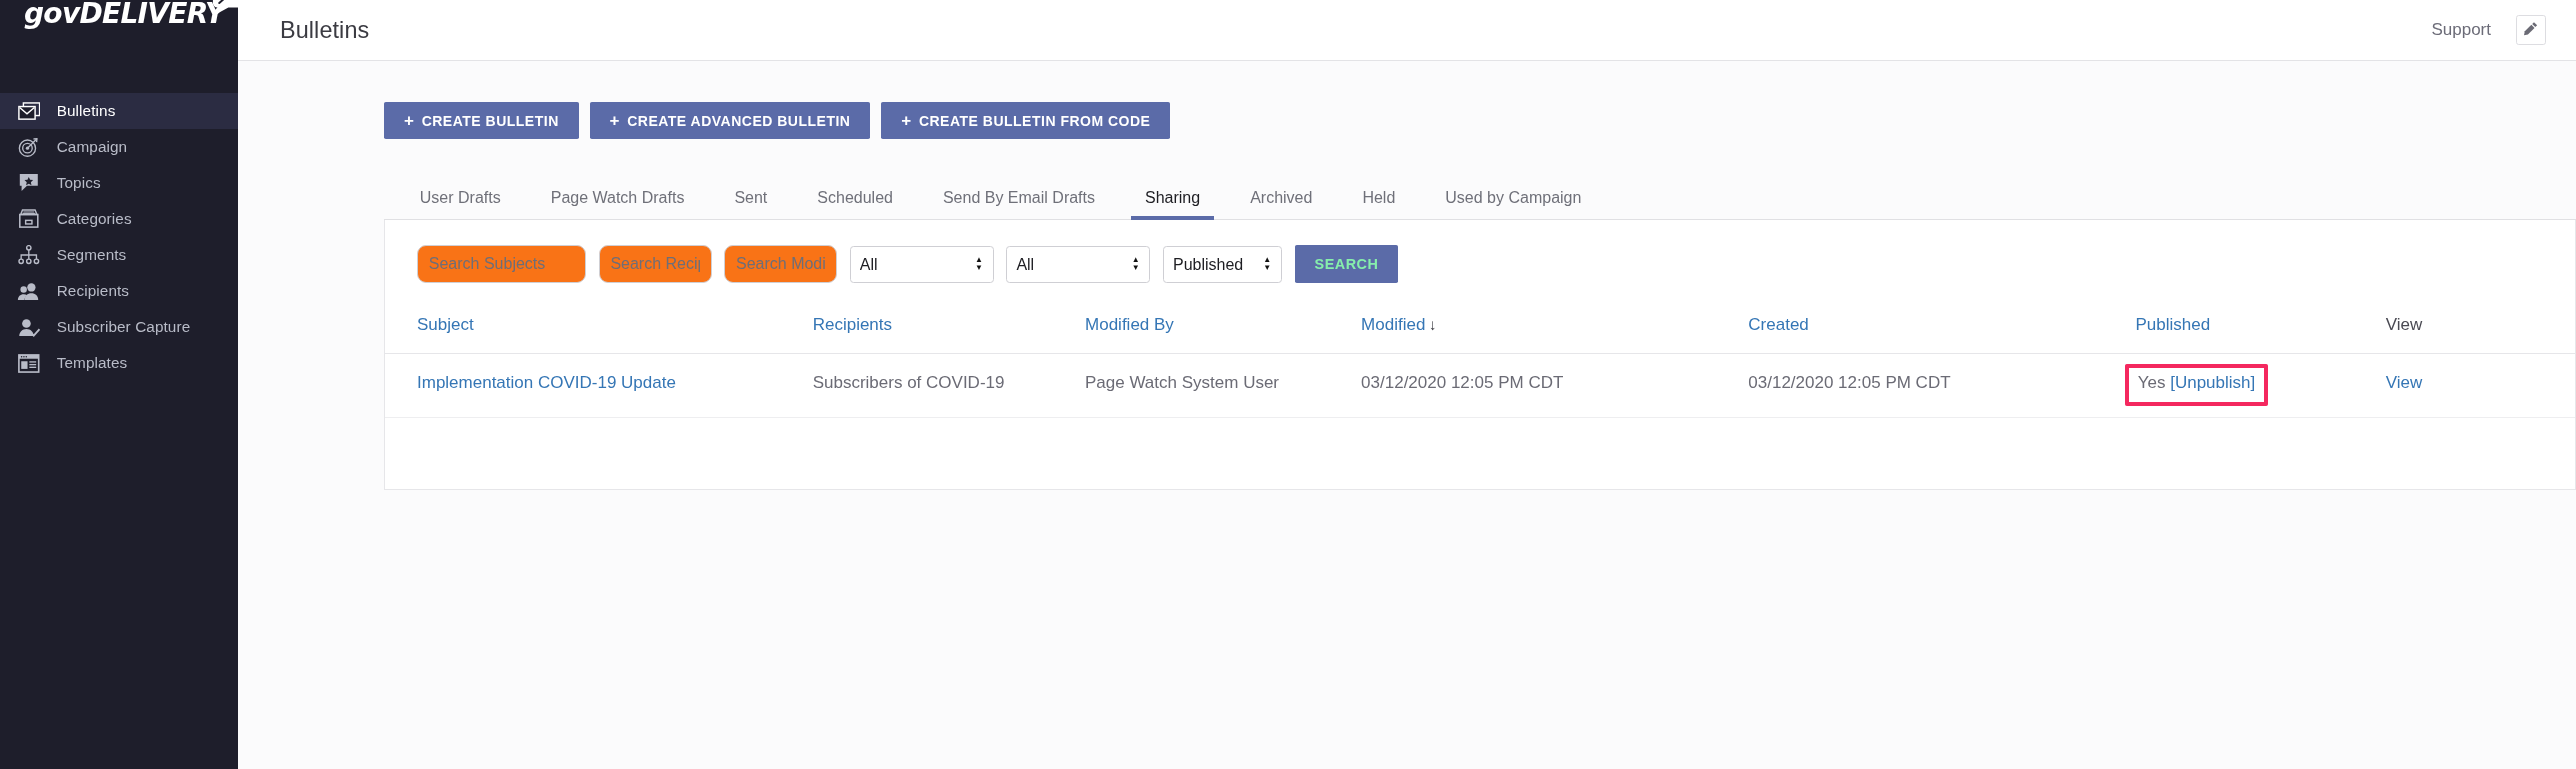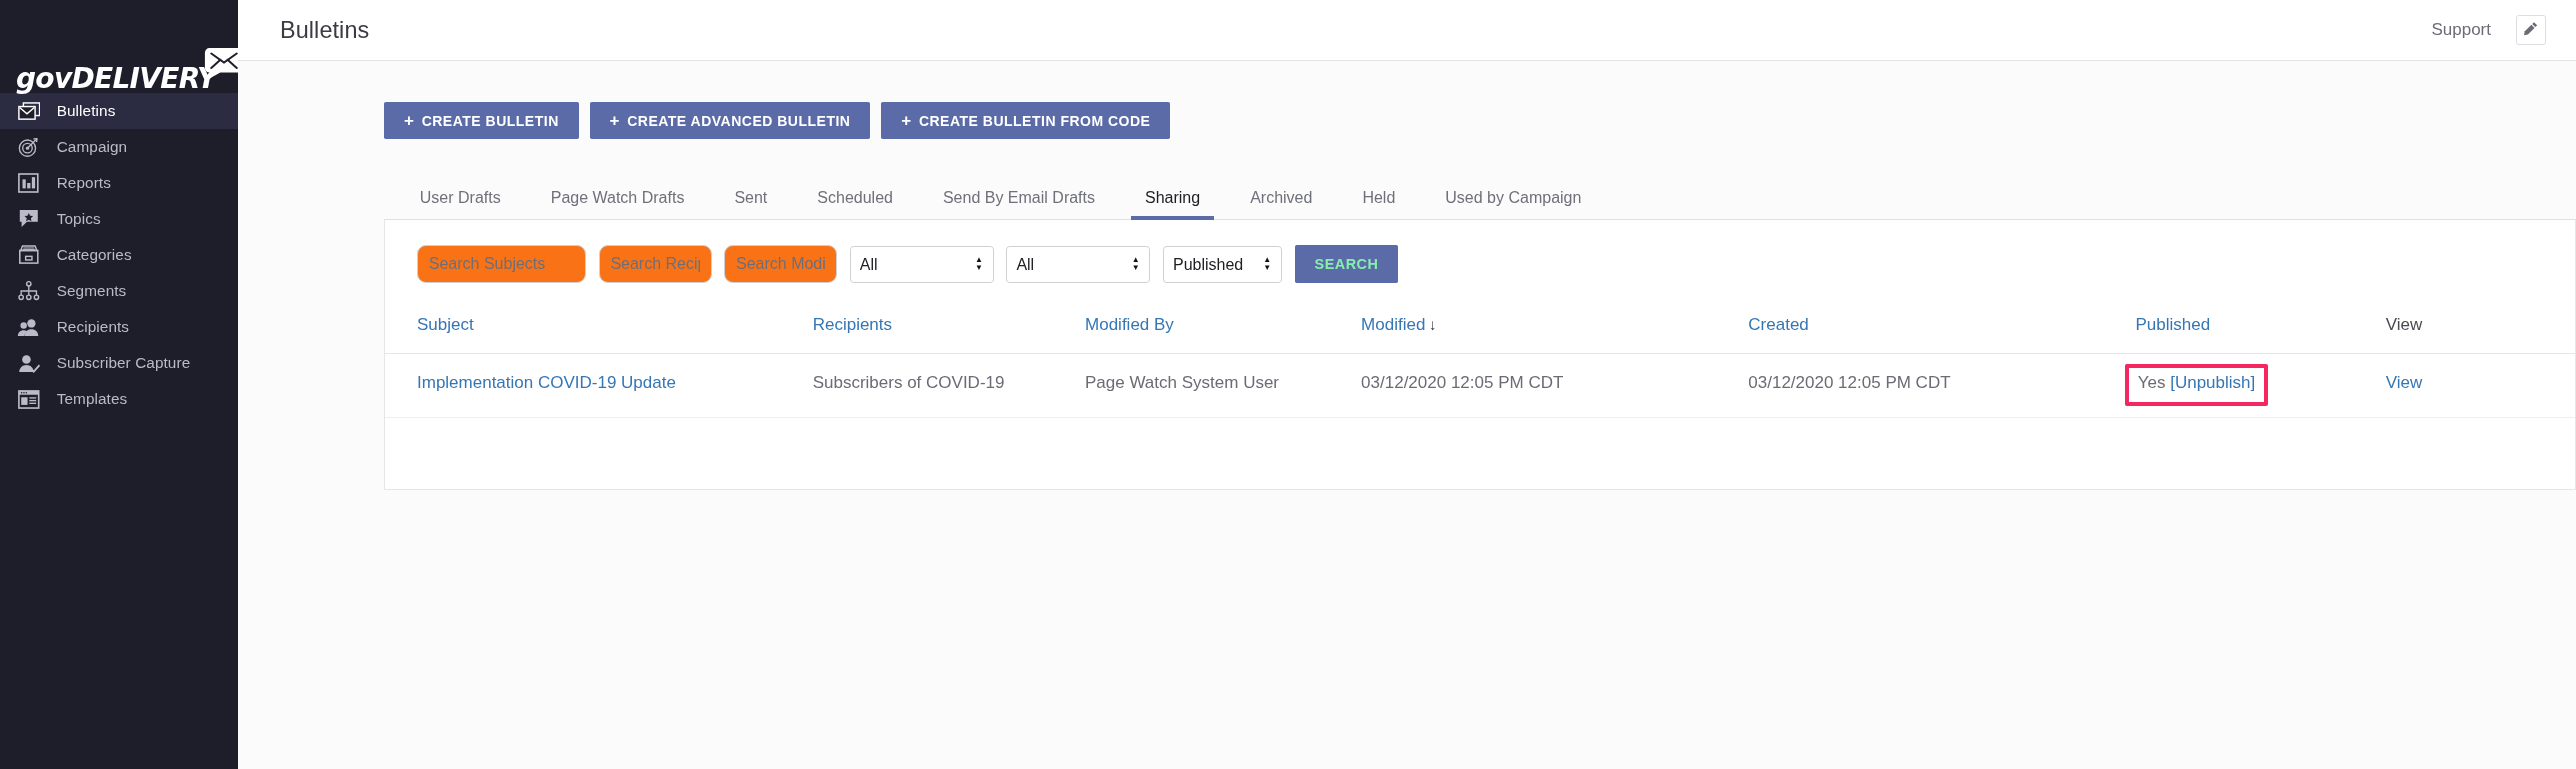--- a/index.html
+++ b/index.html
@@ -25,22 +25,22 @@
     height: 769px;
     background: #1e1e2b;
     display: flex;
     flex-direction: column;
     overflow: hidden;
   }
   .brand {
     height: 93px;
     min-height: 93px;
     display: flex;
-    align-items: flex-end;
-    padding: 0 16px;
+    align-items: flex-start;
+    padding: 0 24px;
     position: relative;
   }
   .brand-logo {
     position: relative;
     display: inline-block;
     padding-right: 27px;
   }
   .brand-word {
     font-family: "DejaVu Sans", sans-serif;
     font-weight: 700;
@@ -362,31 +362,20 @@
             <circle cx="10.5" cy="13.5" r="9" fill="none" stroke="currentColor" stroke-width="1.5"></circle>
             <circle cx="10.5" cy="13.5" r="5.3" fill="none" stroke="currentColor" stroke-width="1.5"></circle>
             <circle cx="10.5" cy="13.5" r="1.8" fill="currentColor"></circle>
             <path d="M10.5 13.5 L21 3" stroke="currentColor" stroke-width="1.6" fill="none"></path>
             <path d="M17.2 3.3 L21 3 L20.7 6.8" fill="none" stroke="currentColor" stroke-width="1.5"></path>
           </svg>
         </span>
         <span>Campaign</span>
       </div>
 
-      <div class="nav-item">
-        <span class="nav-icon">
-          <svg width="20.7" height="20" viewBox="0 0 23 22">
-            <rect x="1" y="1" width="21" height="20" fill="none" stroke="currentColor" stroke-width="1.8"></rect>
-            <rect x="5" y="7" width="3.6" height="10" fill="currentColor"></rect>
-            <rect x="10.2" y="11" width="3.6" height="6" fill="currentColor"></rect>
-            <rect x="15.4" y="4.5" width="3.6" height="12.5" fill="currentColor"></rect>
-          </svg>
-        </span>
-        <span>Reports</span>
-      </div>
 
       <div class="nav-item">
         <span class="nav-icon">
           <svg width="21.6" height="20" viewBox="0 0 24 22">
             <path d="M2 1 h20 v13 h-12 l-6 6 v-6 h-2 z" fill="currentColor"></path>
             <path d="M12 4.3 l1.45 3.1 l3.35 .4 l-2.5 2.3 l.68 3.3 l-2.98 -1.7 l-2.98 1.7 l.68 -3.3 l-2.5 -2.3 l3.35 -.4 z" fill="#1e1e2b"></path>
           </svg>
         </span>
         <span>Topics</span>
       </div>

